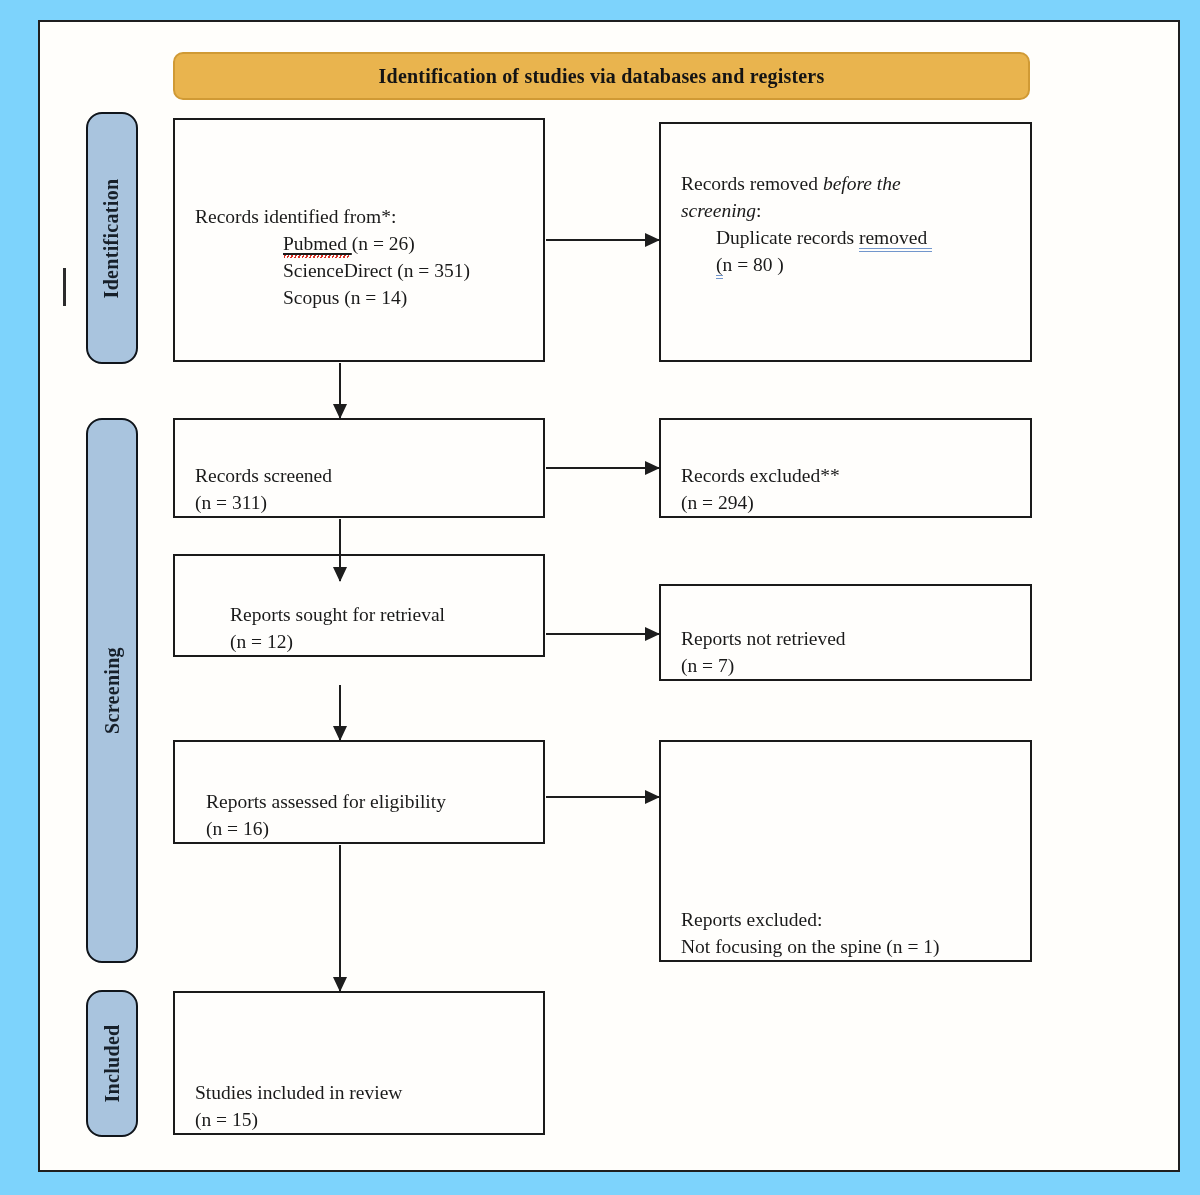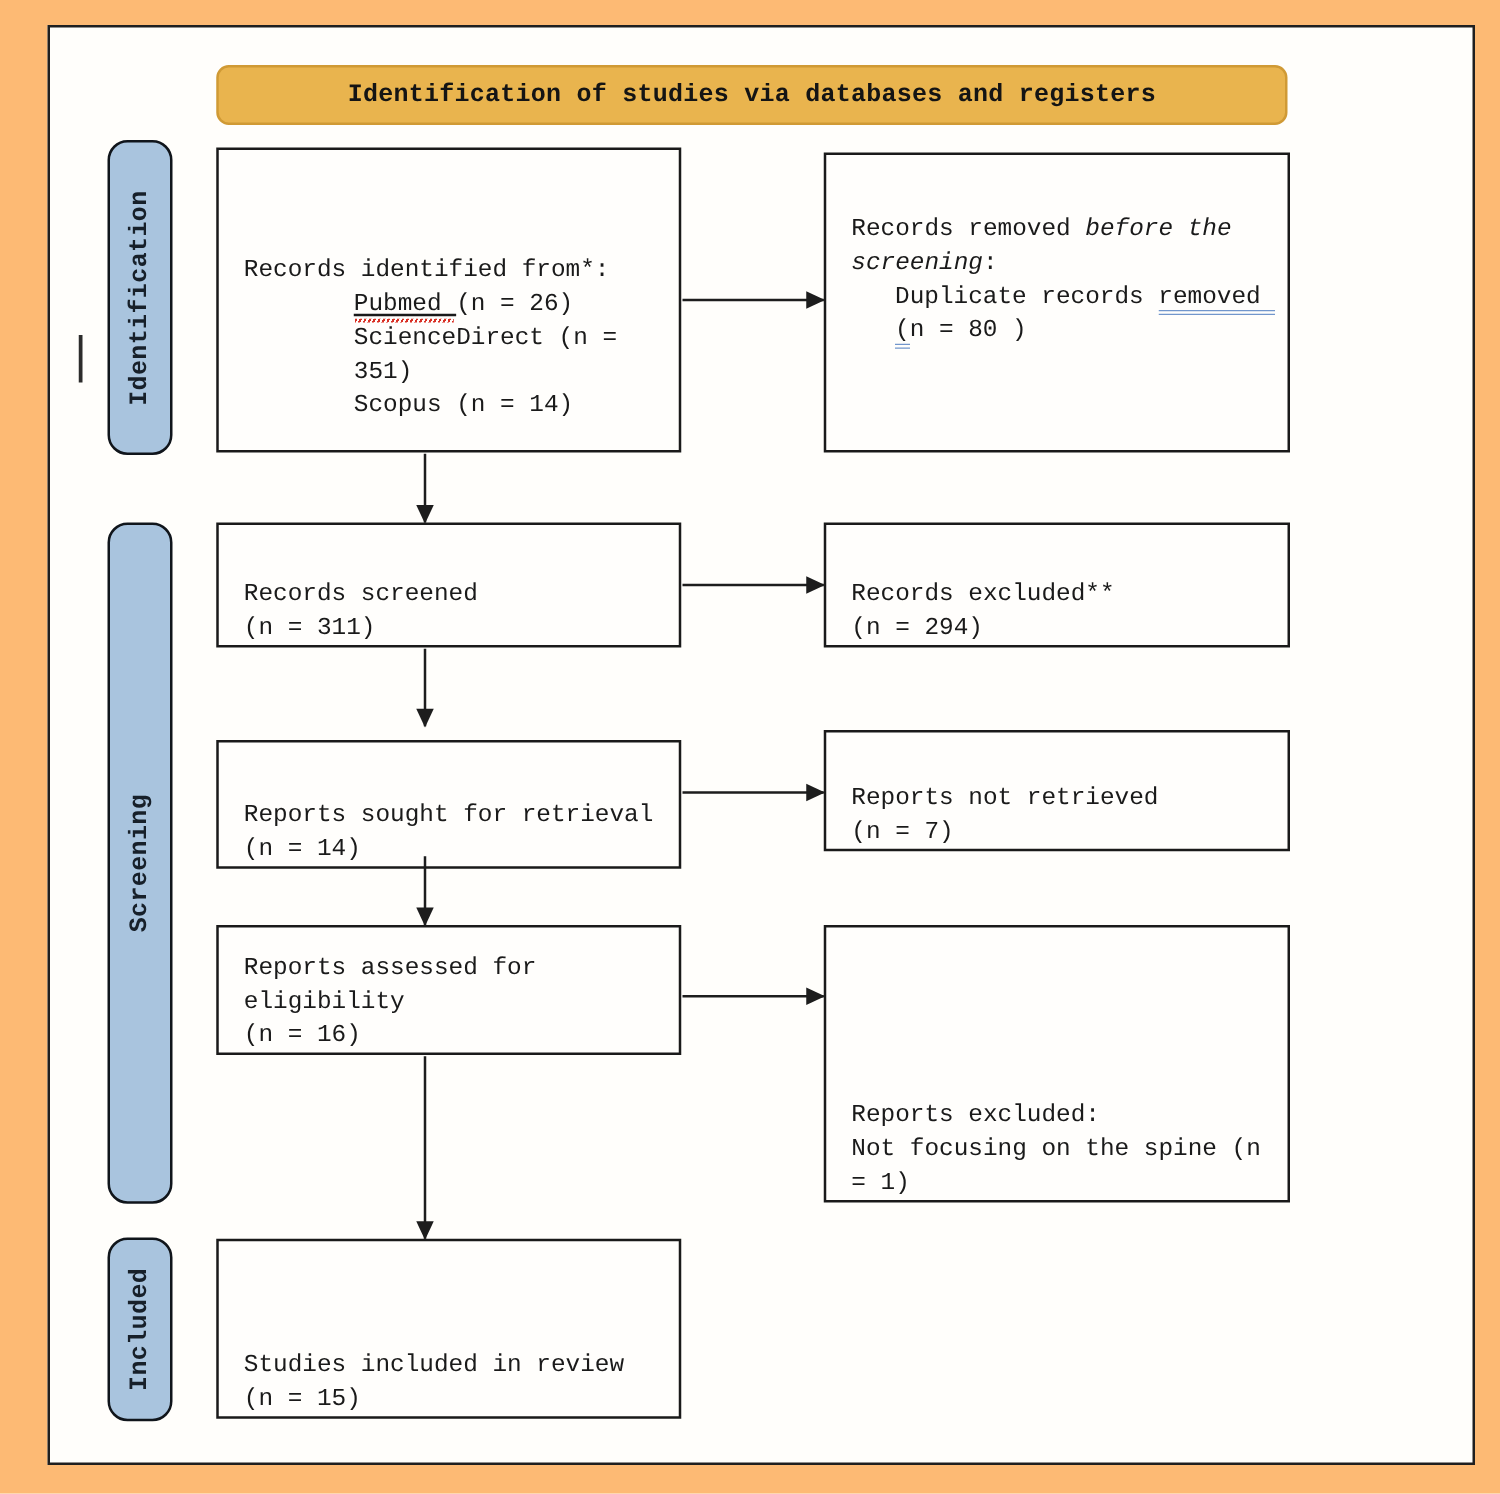--- a/index.html
+++ b/index.html
@@ -6,22 +6,22 @@
     --banner-fill:#e9b44e;
     --banner-border:#d09a35;
     --stage-fill:#a9c4de;
     --box-border:#1a1a1a;
     --spellcheck-red:#d93025;
     --grammar-blue:#7296cc;
     --ink:#1a1a1a;
   }
   html,body{margin:0;padding:0;background:#ffffff;}
   .stage-wrap{
-    position:relative;width:1200px;height:1195px;background:#fdba74;overflow:hidden;
-    font-family:Liberation Mono, monospace;color:var(--ink);
+    position:relative;width:1200px;height:1195px;background:#7dd3fc;overflow:hidden;
+    font-family:Liberation Serif, serif;color:var(--ink);
   }
   .frame{
     position:absolute;left:38px;top:20px;width:1138px;height:1148px;
     border:2px solid #1f1f1f;background:#fffefb;
   }
   .banner{
     position:absolute;left:173px;top:52px;width:857px;height:48px;
     background:var(--banner-fill);border:2px solid var(--banner-border);
     border-radius:10px;box-sizing:border-box;
     display:flex;align-items:center;justify-content:center;
@@ -44,23 +44,23 @@
     box-sizing:border-box;font-size:19.5px;line-height:27px;color:var(--ink);
   }
   .box .pad{padding:0 16px 0 20px;}
   .box.vcenter{display:flex;flex-direction:column;justify-content:flex-end;}
   .col-l{left:173px;width:372px;}
   .col-r{left:659px;width:373px;}
   .box-identified{top:118px;height:244px;}
   .box-removed{top:122px;height:240px;}
   .box-screened{top:418px;height:100px;}
   .box-excluded{top:418px;height:100px;}
-  .box-sought{top:592px;height:103px;}
+  .box-sought{top:554px;height:103px;padding-left:35px;}
   .box-notretrieved{top:584px;height:97px;}
-  .box-assessed{top:740px;height:104px;}
+  .box-assessed{top:740px;height:104px;padding-left:11px;}
   .box-repexcluded{top:740px;height:222px;}
   .box-included{top:991px;height:144px;}
   .box-identified .pad{padding-top:44px;margin-top:39px;}
   .box-removed .pad{padding-top:46px;}
   .indent-88{margin-left:88px;}
   .indent-35{margin-left:35px;}
   .it{font-style:italic;}
   .keep-space{white-space:pre;text-align:center;}
   .spellcheck{
     position:relative;white-space:pre;
@@ -142,21 +142,21 @@
   <div class="box vcenter col-r box-excluded">
     <div class="pad">
       <div>Records excluded**</div>
       <div>(n = 294)</div>
     </div>
   </div>
 
   <div class="box vcenter col-l box-sought">
     <div class="pad">
       <div>Reports sought for retrieval</div>
-      <div>(n = 14)</div>
+      <div>(n = 12)</div>
     </div>
   </div>
   <div class="box vcenter col-r box-notretrieved">
     <div class="pad">
       <div>Reports not retrieved</div>
       <div>(n = 7)</div>
     </div>
   </div>
 
   <div class="box vcenter col-l box-assessed">

